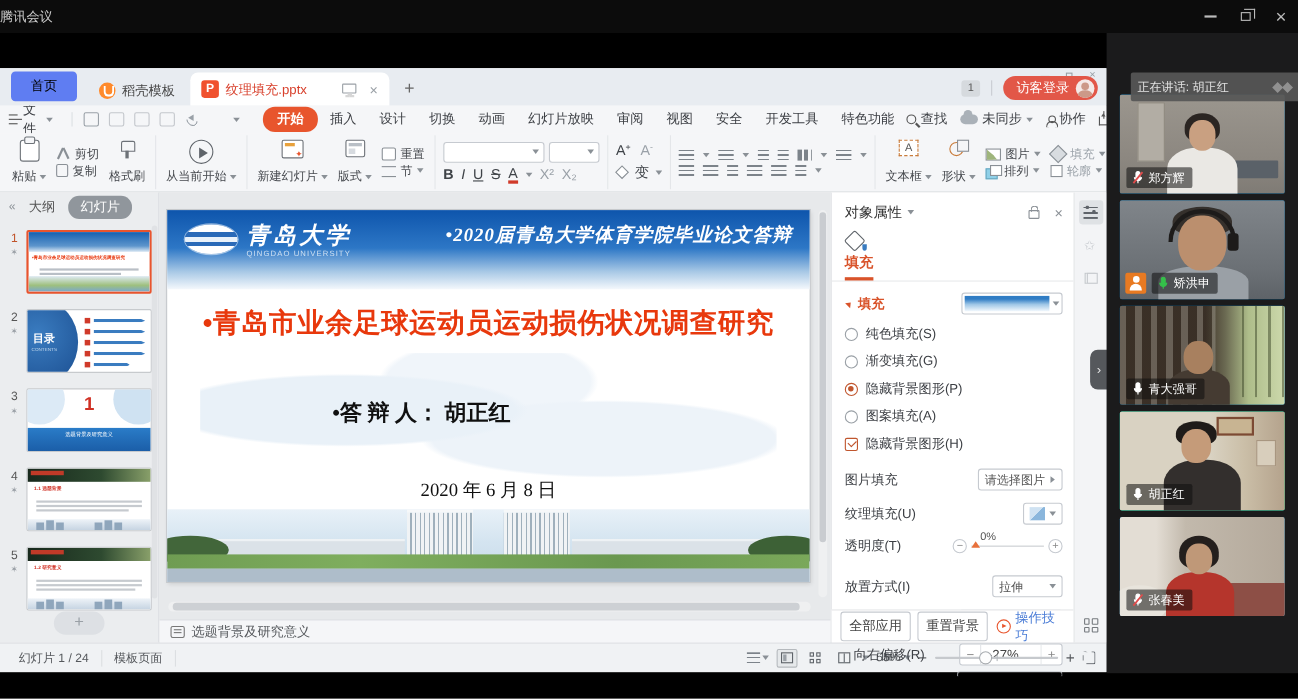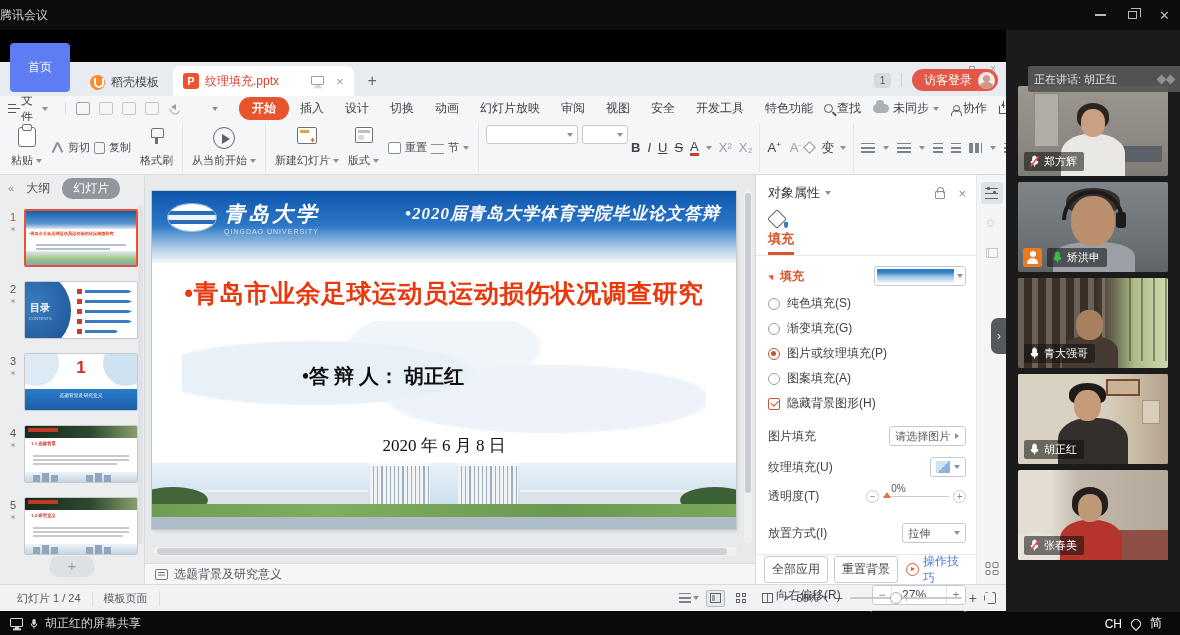--- a/index.html
+++ b/index.html
@@ -19,21 +19,21 @@
   
   .sharebar{position:absolute;left:0;top:612px;width:1180px;height:23px;background:#0a0a0a;display:flex;align-items:center;padding:0 10px;gap:6px}
   .sharebar .txt{color:#d6d6d6;font-size:12px}
   .imebox{position:absolute;right:18px;top:0;height:23px;display:flex;align-items:center;gap:9px;color:#fff;font-size:12px}
 
   
   .wps{position:absolute;left:0;top:62px;width:1006px;height:549px;background:#fff;display:flex;flex-direction:column}
 
   
   .tabbar{height:34px;background:#e8ecf1;display:flex;align-items:flex-end;padding:0 6px;position:relative;flex:none}
-  .homebtn{background:#5f7df2;color:#ffffff;font-size:12px;border-radius:4px;padding:16px 18px;margin:0 6px 4px 4px}
+  .homebtn{background:#5f7df2;color:#000000;font-size:12px;border-radius:4px;padding:5px 18px;margin:0 6px 4px 4px}
   .tab{display:flex;align-items:center;gap:6px;font-size:12px;color:#444;height:28px;padding:0 14px}
   .tab.doc{background:#fff;border-radius:7px 7px 0 0;height:30px;color:#d8402c;padding:0 10px;gap:6px}
   .docer-ic{width:15px;height:15px;border-radius:50%;background:#ff8a2b;position:relative;flex:none}
   .docer-ic::after{content:"";position:absolute;left:4px;top:3px;width:6px;height:8px;border:2px solid #fff;border-radius:0 0 50% 50%;border-top:none}
   .p-ic{width:16px;height:16px;border-radius:3px;background:#f0512e;color:#fff;font-weight:bold;font-size:11px;display:flex;align-items:center;justify-content:center;flex:none}
   .tab .sep-ic{margin-left:26px;display:flex;gap:12px;align-items:center;color:#9aa0a6}
   .plus{font-size:16px;color:#666;margin:0 0 6px 14px}
   .tr-right{position:absolute;right:8px;bottom:5px;display:flex;align-items:center;gap:10px}
   .badge1{min-width:17px;height:15px;background:#d6dade;border-radius:3px;color:#555;font-size:10px;text-align:center;line-height:15px;padding:0 3px}
   .vline{width:1px;height:14px;background:#c9cdd2}
@@ -74,21 +74,21 @@
   .share-ic{width:10px;height:8px;border:1.3px solid #555;border-top:none;position:relative;margin-top:3px}
   .share-ic::before{content:"";position:absolute;left:3px;top:-5px;width:1.4px;height:7px;background:#555}
   .share-ic::after{content:"";position:absolute;left:1.2px;top:-5px;border:2.5px solid transparent;border-bottom:3.5px solid #555}
   .dots3{color:#666;letter-spacing:0;font-size:12px;font-weight:bold}
   .chev-up{width:7px;height:7px;border-left:1.6px solid #666;border-top:1.6px solid #666;transform:rotate(45deg);margin-top:3px}
 
   
   .ribbon{height:54px;background:#f5f6f8;border-bottom:1px solid #d9dce0;display:flex;padding:2px 2px;overflow:hidden;flex:none}
   .rgroup{display:flex;gap:5px;padding:2px 7px;border-right:1px solid #e4e6e9;align-items:stretch;flex:none}
   .bigbtn{display:flex;flex-direction:column;align-items:center;justify-content:space-between;font-size:11px;color:#46494e;padding:2px 2px;white-space:nowrap}
-  .rcol{display:flex;flex-direction:row;justify-content:space-between;font-size:11px;color:#46494e}
+  .rcol{display:flex;flex-direction:column;justify-content:center;font-size:11px;color:#46494e}
   .rbtn{display:flex;align-items:center;gap:4px;padding:0 2px;white-space:nowrap}
   .lbl{display:flex;align-items:center;gap:3px;white-space:nowrap}
   .ic-clip{width:18px;height:20px;border:1.5px solid #6d7278;border-radius:3px;position:relative;background:#fff}
   .ic-clip::before{content:"";position:absolute;left:3px;top:-4px;width:8px;height:5px;border:1.5px solid #6d7278;border-radius:2px;background:#f5f6f8}
   .ic-scis{width:13px;height:12px;position:relative}
   .ic-scis::before,.ic-scis::after{content:"";position:absolute;top:0;width:1.5px;height:11px;background:#8a9096}
   .ic-scis::before{left:3px;transform:rotate(25deg)}
   .ic-scis::after{left:8px;transform:rotate(-25deg)}
   .ic-copy{width:11px;height:12px;border:1.4px solid #8a9096;border-radius:2px;position:relative;background:#f5f6f8}
   .ic-copy::before{content:"";position:absolute;left:2.5px;top:-4px;width:8px;height:9px;border:1.4px solid #8a9096;border-radius:2px;z-index:-1}
@@ -772,21 +772,21 @@
           <div class="opt">
               <span class="radio"></span>
               <span>纯色填充(S)</span>
             </div>
           <div class="opt">
               <span class="radio"></span>
               <span>渐变填充(G)</span>
             </div>
           <div class="opt">
               <span class="radio on"></span>
-              <span>图片或纹理填充(P)</span>
+              <span>隐藏背景图形(P)</span>
             </div>
           <div class="opt">
               <span class="radio"></span>
               <span>图案填充(A)</span>
             </div>
           <div class="opt">
               <span class="cbx"></span>
               <span>隐藏背景图形(H)</span>
             </div>
           <div style="height:6px"></div>
@@ -1014,28 +1014,14 @@
             <rect class="mk" x="4" y="1" width="4" height="7" rx="2"></rect>
             <path class="mk" d="M2.5 6.5a3.5 3.5 0 0 0 7 0" fill="none" stroke-width="1.2"></path>
             <line class="mk" x1="6" y1="10" x2="6" y2="12.5" stroke-width="1.2"></line>
             <line class="slash" x1="1.5" y1="12.5" x2="10.5" y2="1.5"></line>
           </svg>
         <span>张春美</span>
       </div>
     </div>
   </div>
 
-  <div class="sharebar">
-    <span class="mon-ic"></span>
-    <svg class="mic" width="10" height="12" viewBox="0 0 12 14">
-        <rect x="4" y="1" width="4" height="7" rx="2" fill="#d6d6d6"></rect>
-        <path d="M2.5 6.5a3.5 3.5 0 0 0 7 0" fill="none" stroke="#d6d6d6" stroke-width="1.2"></path>
-        <line x1="6" y1="10" x2="6" y2="12.5" stroke="#d6d6d6" stroke-width="1.2"></line>
-      </svg>
-    <span class="txt">胡正红的屏幕共享</span>
-    <div class="imebox">
-      <span>CH</span>
-      <span class="ime-snd"></span>
-      <span>简</span>
-    </div>
-  </div>
 
 </div>
 
 </body></html>

